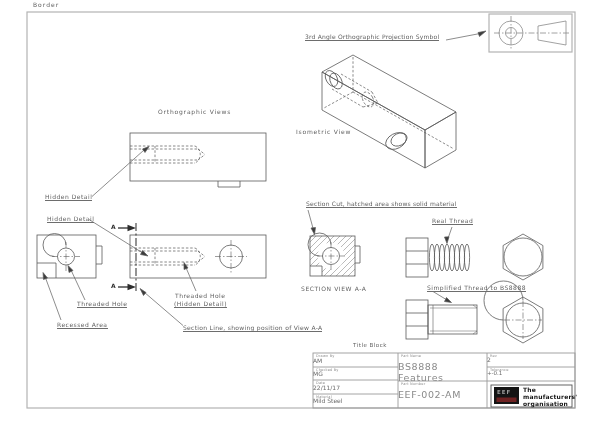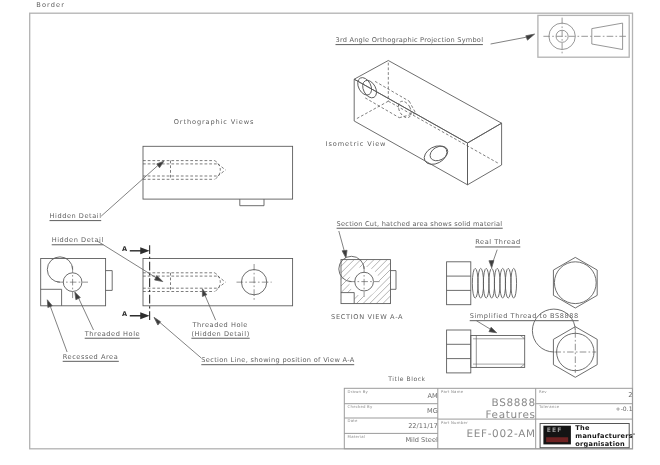--- a/index.html
+++ b/index.html
@@ -3,21 +3,21 @@
 <meta charset="utf-8">
 <style>
   html,body{margin:0;padding:0;background:#fff;}
   .page{position:relative;width:600px;height:423px;background:#fff;overflow:hidden;
         font-family:"DejaVu Sans",sans-serif;}
   .lbl{position:absolute;font-size:6px;color:#5f5f5f;letter-spacing:.5px;white-space:nowrap;line-height:7px;}
   .u{border-bottom:1px solid #6d6d6d;}
   .big{font-size:9.5px;color:#8a8a8a;letter-spacing:.6px;}
   .tiny{font-size:3.5px;color:#8d8d8d;letter-spacing:.2px;}
   .cellv{font-size:6px;color:#6a6a6a;}
-  .ctr{text-align:right;}
+  .ctr{text-align:left;}
   .bold{font-weight:bold;}
   .cap{position:absolute;font-size:6px;font-weight:bold;color:#161616;letter-spacing:.2px;white-space:nowrap;}
   svg{position:absolute;left:0;top:0;}
 </style>
 </head>
 <body>
 
 <div class="page">
 
 <svg width="600" height="423" viewBox="0 0 600 423">

